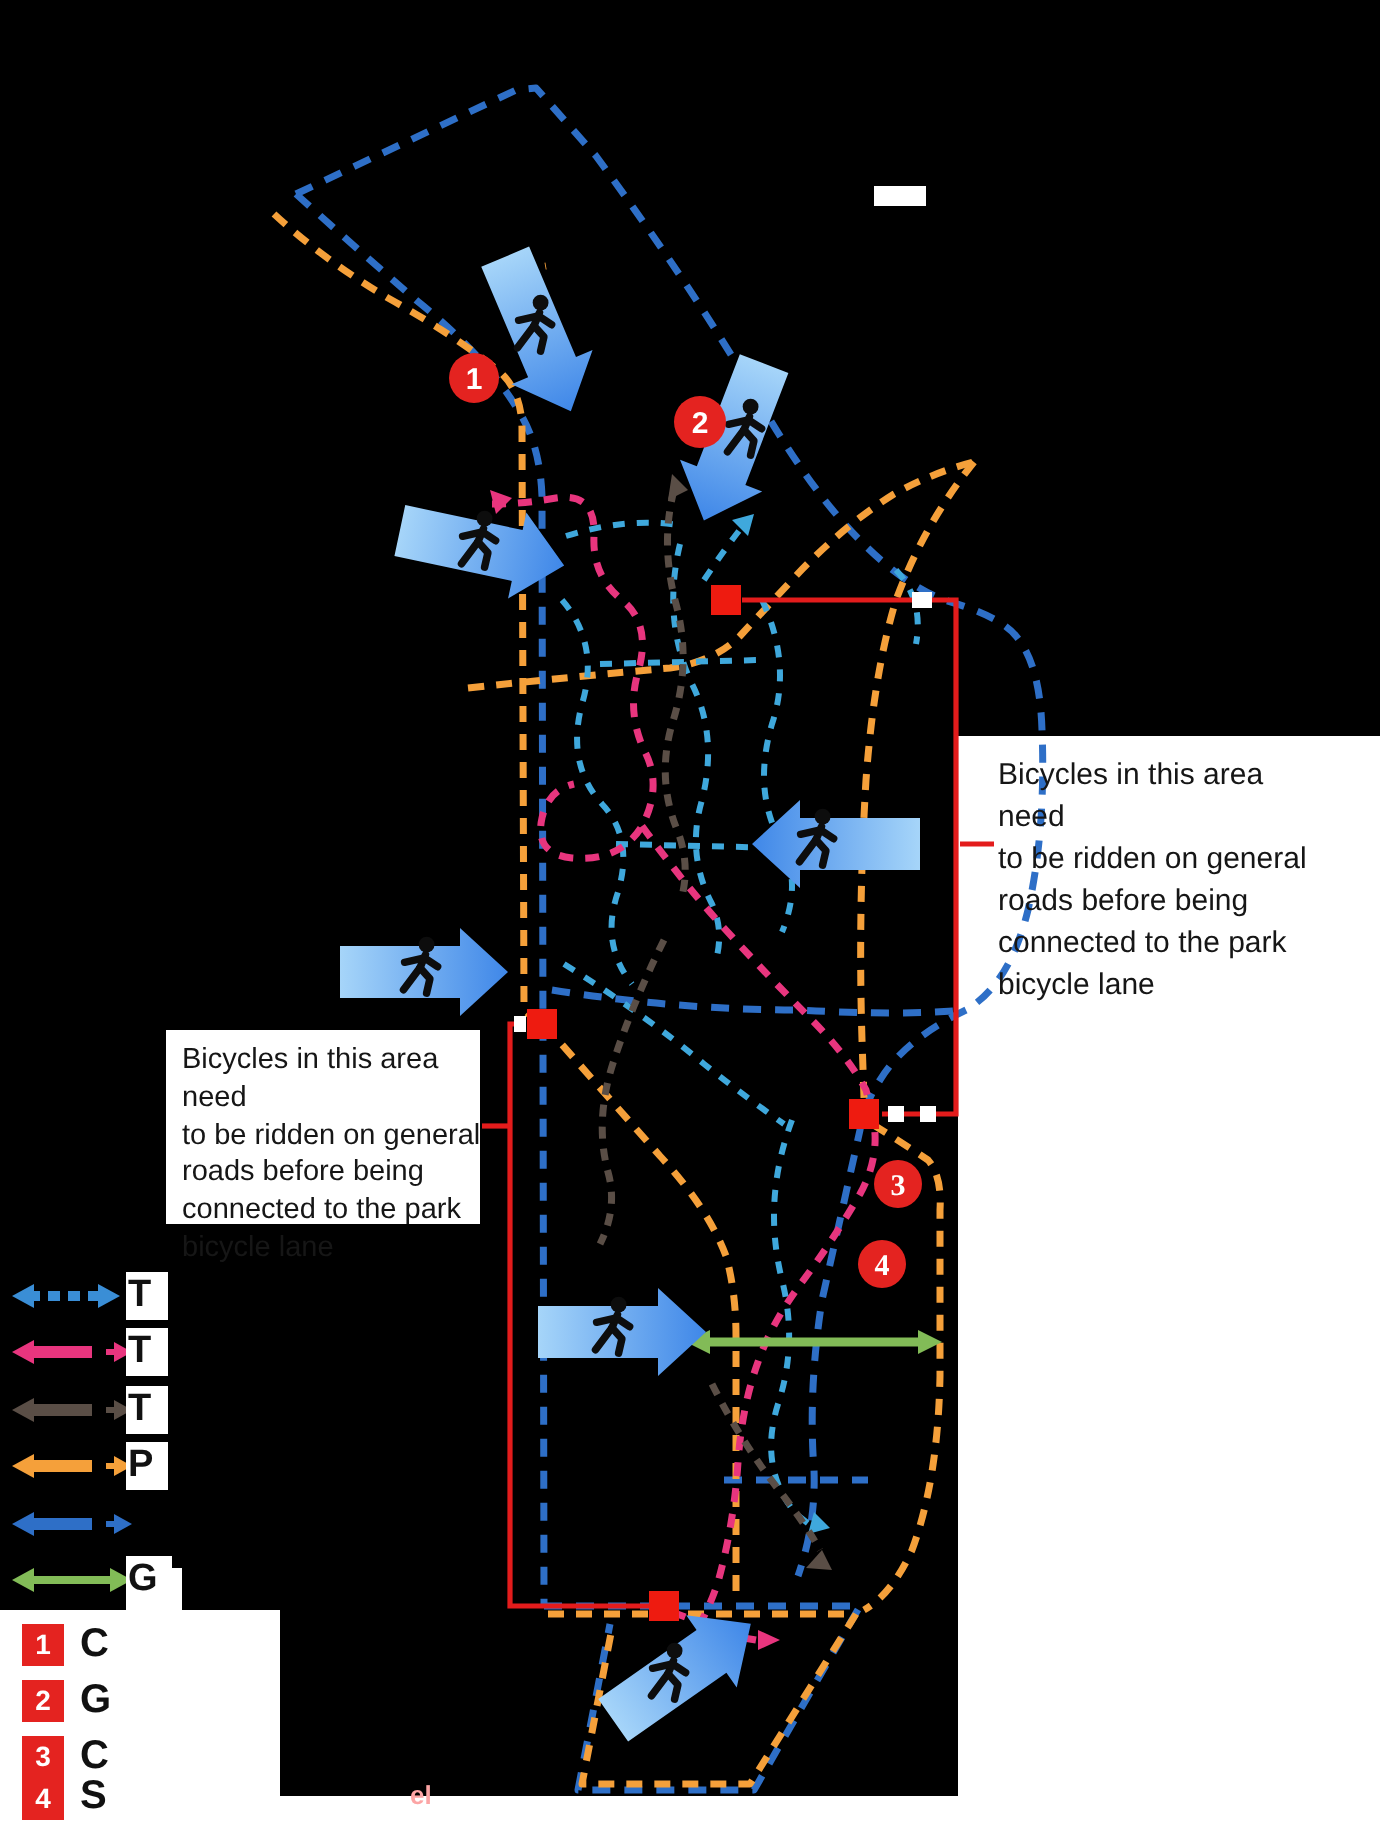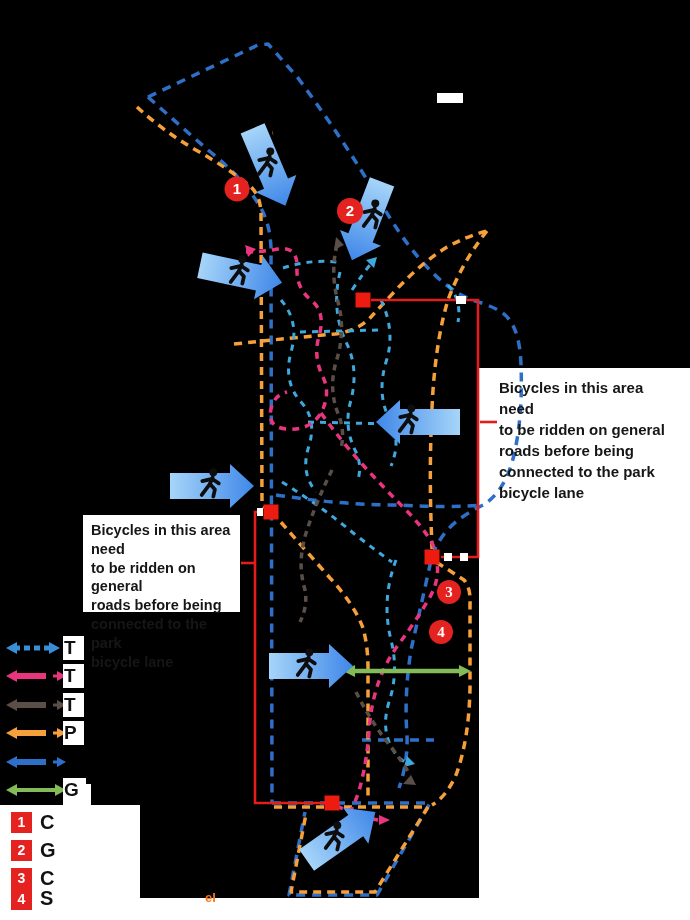--- a/index.html
+++ b/index.html
@@ -1,27 +1,27 @@
 <!DOCTYPE html>
 <html><head>
 <meta charset="utf-8">
 <style>
   html,body{margin:0;padding:0;background:#000;}
   #canvas{position:relative;width:690px;height:920px;background:#000;overflow:hidden;
           font-family:"Liberation Sans",sans-serif;}
   .wz{position:absolute;background:#fff;z-index:1;}
   #mapsvg{position:absolute;left:0;top:0;z-index:2;}
   .txt{position:absolute;z-index:3;color:#161616;white-space:pre-line;}
-  .ann{font-size:15px;line-height:21px;font-weight:700;}
+  .ann{font-size:15px;line-height:21px;font-weight:400;}
   .legend-letter{position:absolute;z-index:3;background:#fff;color:#111;font-weight:bold;
                  font-size:19px;line-height:24px;padding-left:1px;}
   .note-square{position:absolute;z-index:3;width:21px;height:21px;background:#e42320;
                color:#fff;font-weight:bold;font-size:14px;line-height:21px;text-align:center;}
   .note-letter{position:absolute;z-index:3;color:#111;font-weight:bold;font-size:20px;line-height:22px;}
-  .fragment{position:absolute;z-index:3;color:#f97316;font-weight:bold;font-size:13px;text-align:right;}
+  .fragment{position:absolute;z-index:3;color:#fca5a5;font-weight:bold;font-size:13px;text-align:right;}
 </style>
 </head>
 <body>
 
 <div id="canvas">
 
   <div class="wz" style="left:479px;top:368px;width:211px;height:552px;"></div>
   <div class="wz" style="left:83px;top:515px;width:157px;height:97px;"></div>
   <div class="wz" style="left:0;top:805px;width:140px;height:115px;"></div>
   <div class="wz" style="left:0;top:898px;width:690px;height:22px;"></div>

